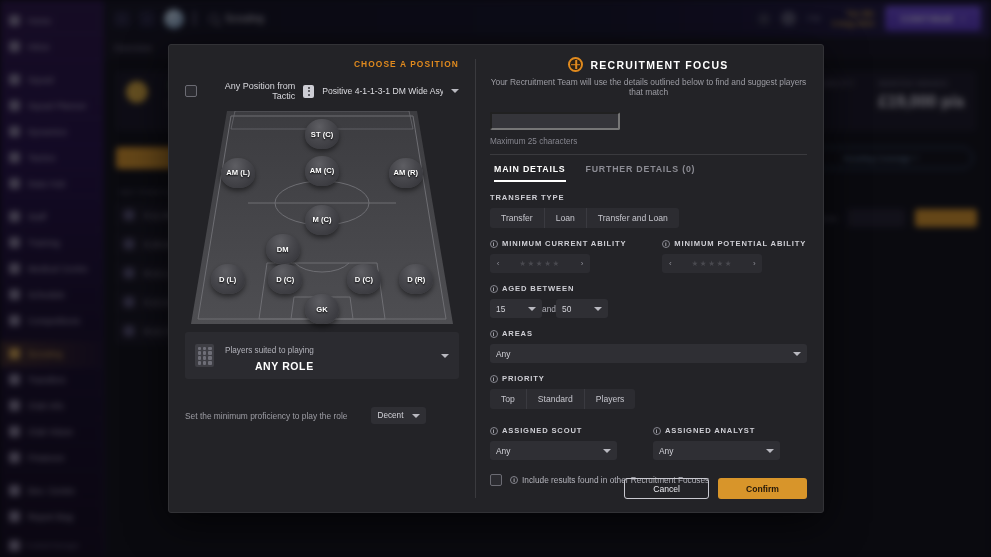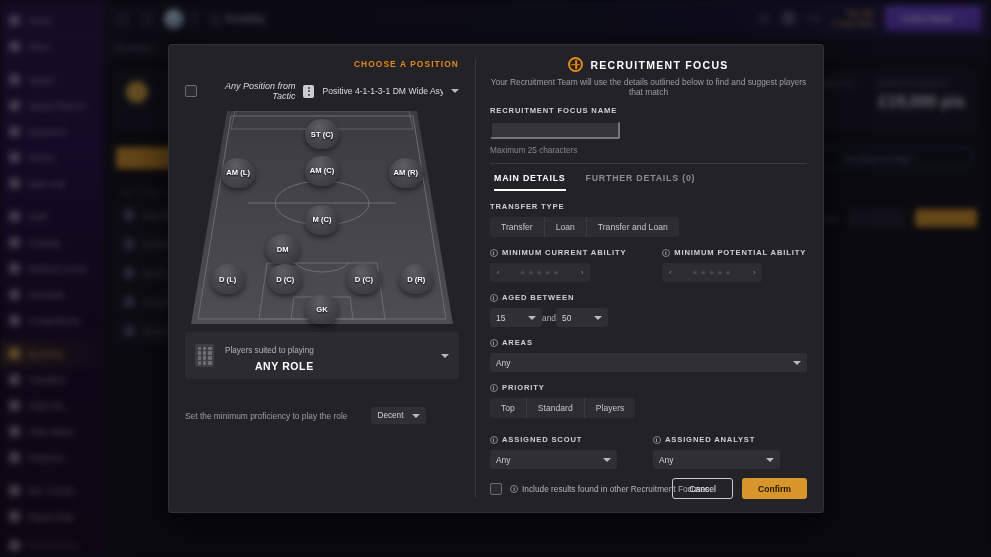--- a/index.html
+++ b/index.html
@@ -102,21 +102,21 @@
   .target-ic:before, .target-ic:after { content:''; position:absolute; background:#e08a1e; }
   .target-ic:before { left:50%; top:1px; bottom:1px; width:1.6px; transform:translateX(-50%); }
   .target-ic:after  { top:50%; left:1px; right:1px; height:1.6px; transform:translateY(-50%); }
   .mhead h1 { font-size: 10.5px; letter-spacing: 1.3px; font-weight: bold; color: #fff; }
   .mhead p { font-size: 8.4px; color: #9d9da4; margin-top: 5px; }
 
   
   .sec-label { font-size: 8.4px; font-weight: bold; letter-spacing: 1.1px; color: #e08a1e; }
   .pos-row { display: flex; align-items: center; gap: 8px; margin-top: 12px; }
   .cbox { width: 12px; height: 12px; border: 1px solid #6b6b73; border-radius: 2px; background: #2b2b30; flex:none;}
-  .pos-row .lbl { font-size: 9px; color: #d8d8dd; font-style: italic; }
+  .pos-row .lbl { font-size: 9px; color: #d8d8dd; }
   .tac-ic { width: 11px; height: 13px; border-radius: 2px; background: #cdcdd4; flex:none;
             display:flex; flex-direction:column; align-items:center; justify-content:center; gap:1.5px;}
   .tac-ic i { width:2px;height:2px;border-radius:50%;background:#3a3a40;display:block;}
   .tac-name { font-size: 8.6px; color: #dcdce1; max-width: 128px; overflow: hidden; white-space: nowrap; }
   .chev { width: 0; height: 0; border-left: 4px solid transparent; border-right: 4px solid transparent;
           border-top: 4.5px solid #b9b9c0; flex: none; }
 
   
   .pitch { position: relative; width: 262px; height: 213px; margin: 10px auto 0 auto; }
   .pitch svg { position: absolute; inset: 0; }
@@ -175,21 +175,21 @@
   .sel.w-sm { width: 52px; }
   .sel.w-full { width: 100%; }
   .sel.w-half { width: 127px; }
   .and { font-size: 8.4px; color: #b0b0b8; align-self: flex-end; padding-bottom: 4px; }
 
   .chkrow { display: flex; align-items: center; gap: 8px; margin-top: 14px; }
   .chkrow .t { font-size: 8.3px; color: #b4b4bc; display:flex; align-items:center; gap:4px; }
 
   .mfoot { position: absolute; right: 16px; bottom: 13px; display: flex; gap: 9px; }
   .btn { height: 21px; border-radius: 3px; font-size: 8.6px; display: flex; align-items: center;
-         justify-content: center; padding: 0 16px; }
+         justify-content: center; padding: 0 28px; }
   .btn.ghost { border: 1px solid #c9c9d0; color: #e9e9ee; background: transparent; }
   .btn.primary { background: #d8952a; color: #24180a; font-weight: bold; }
 </style>
 </head>
 <body>
 
 <div id="app">
 
   <div class="bg-layer">
 
@@ -451,21 +451,20 @@
 
     <div class="mright">
       <div class="mhead">
         <div class="mhead-title">
           <span class="target-ic"></span>
           <h1>RECRUITMENT FOCUS</h1>
         </div>
         <p>Your Recruitment Team will use the details outlined below to find and suggest players that match</p>
       </div>
 
-      <div class="fld-label">RECRUITMENT FOCUS NAME</div>
       <input class="txtin" value="" placeholder="" style="">
       <div class="hint">Maximum 25 characters</div>
       <div class="hr"></div>
 
       <div class="dtabs" id="detail-tabs">
           <div class="dtab on">MAIN DETAILS</div>
           <div class="dtab">FURTHER DETAILS  (0)</div>
         </div>
 
       <div class="blk">

